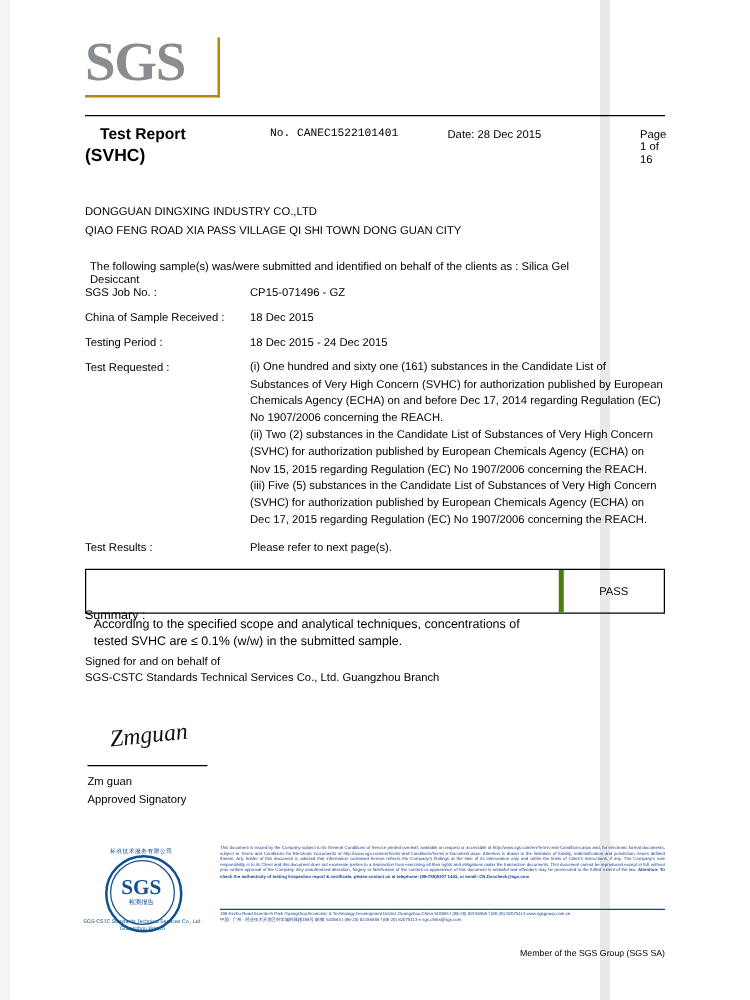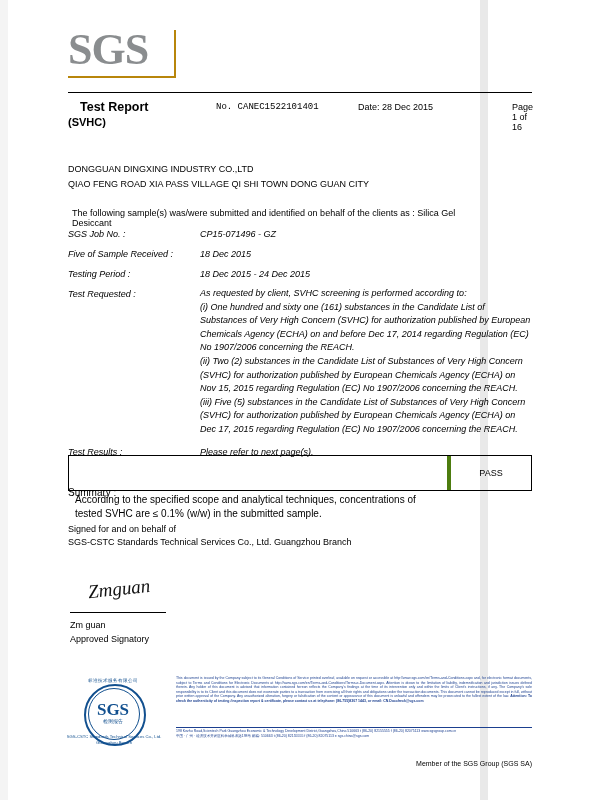--- a/index.html
+++ b/index.html
@@ -80,21 +80,21 @@
     left: 0;
     top: 0;
     font-size: 12.5px;
     font-weight: bold;
     margin-left: 12px;
   }
   .title-sub {
     position: absolute;
     left: 0;
     top: 16px;
-    font-size: 11px;
+    font-size: 14px;
     font-weight: bold;
   }
   .rpt-no {
     position: absolute;
     left: 148px;
     top: 2px;
     font-size: 9px;
     font-family: Liberation Mono, monospace;
   }
   .rpt-date {
@@ -134,21 +134,20 @@
   .info {
     position: absolute;
     left: 68px;
     top: 227px;
     width: 464px;
     font-size: 9px;
   }
   .info-row {
     display: flex;
     margin-bottom: 6px;
-    font-style: italic;
   }
   .info-label {
     width: 132px;
     flex: 0 0 132px;
     line-height: 14px;
   }
   .info-value {
     flex: 1;
     line-height: 14px;
   }
@@ -391,33 +390,32 @@
   <div class="sample-line">The following sample(s) was/were submitted and identified on behalf of the clients as : Silica Gel Desiccant</div>
 
   <div class="info">
 
     <div class="info-row">
       <div class="info-label">SGS Job No. :</div>
       <div class="info-value">CP15-071496 - GZ</div>
     </div>
 
     <div class="info-row">
-      <div class="info-label">Five of Sample Received :</div>
+      <div class="info-label">China of Sample Received :</div>
       <div class="info-value">18 Dec 2015</div>
     </div>
 
     <div class="info-row">
       <div class="info-label">Testing Period :</div>
       <div class="info-value">18 Dec 2015 - 24 Dec 2015</div>
     </div>
 
     <div class="info-row" style="margin-top:4px;">
       <div class="info-label">Test Requested :</div>
       <div class="info-value req-list">
-        <p>As requested by client, SVHC screening is performed according to:</p>
         <p>(i) One hundred and sixty one (161) substances in the Candidate List of Substances of Very High Concern (SVHC) for authorization published by European Chemicals Agency (ECHA) on and before Dec 17, 2014 regarding Regulation (EC) No 1907/2006 concerning the REACH.</p>
         <p>(ii) Two (2) substances in the Candidate List of Substances of Very High Concern (SVHC) for authorization published by European Chemicals Agency (ECHA) on Nov 15, 2015 regarding Regulation (EC) No 1907/2006 concerning the REACH.</p>
         <p>(iii) Five (5) substances in the Candidate List of Substances of Very High Concern (SVHC) for authorization published by European Chemicals Agency (ECHA) on Dec 17, 2015 regarding Regulation (EC) No 1907/2006 concerning the REACH.</p>
       </div>
     </div>
 
     <div class="info-row" style="margin-top:8px;">
       <div class="info-label">Test Results :</div>
       <div class="info-value">Please refer to next page(s).</div>
     </div>

